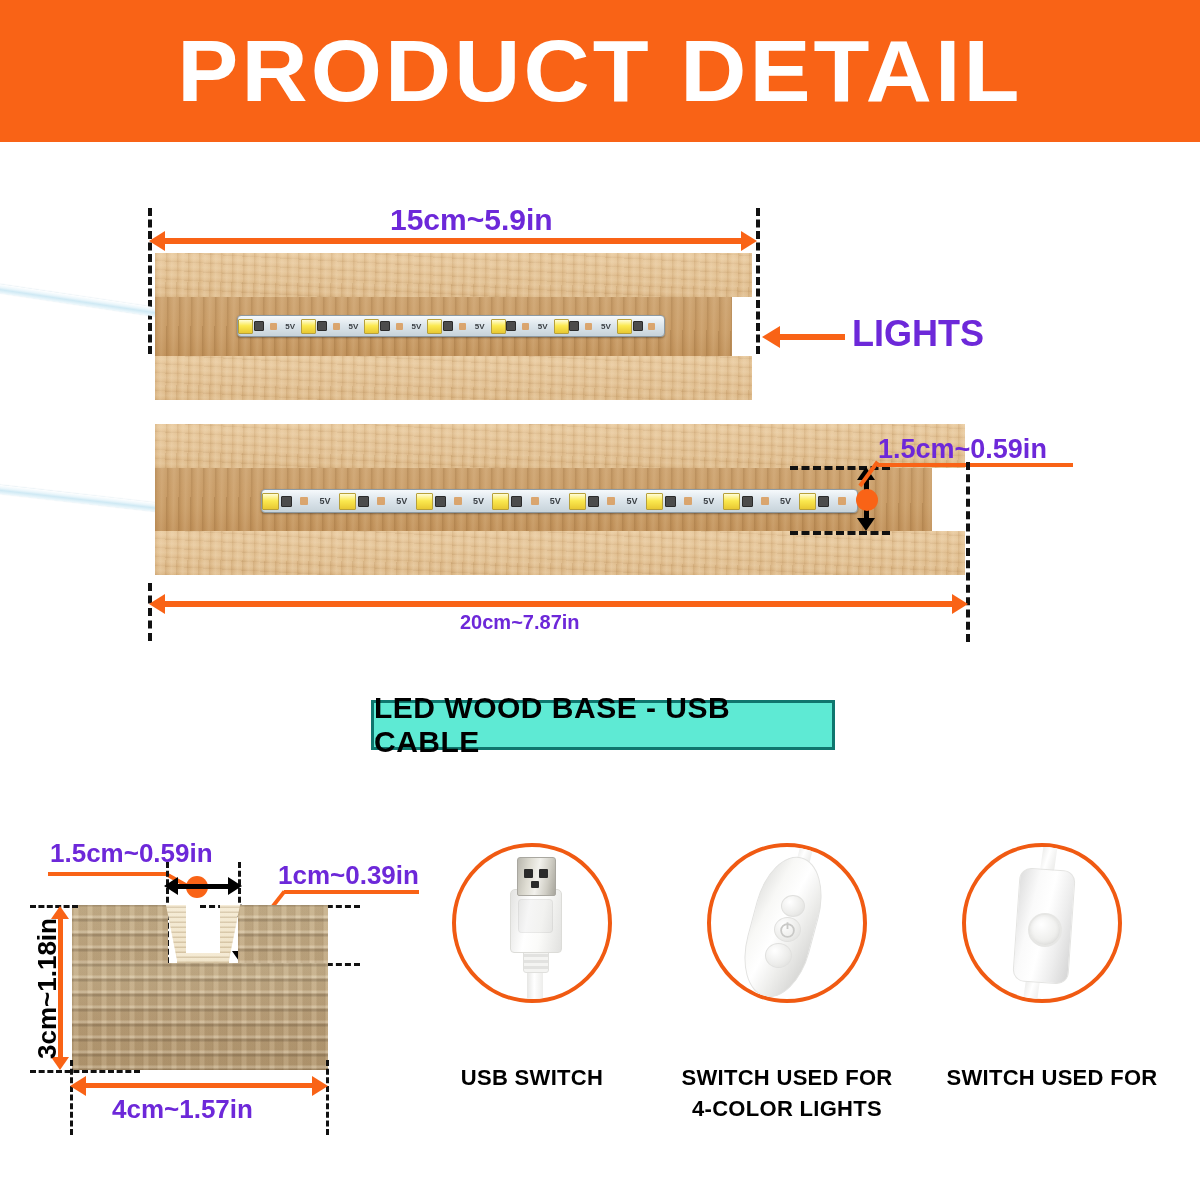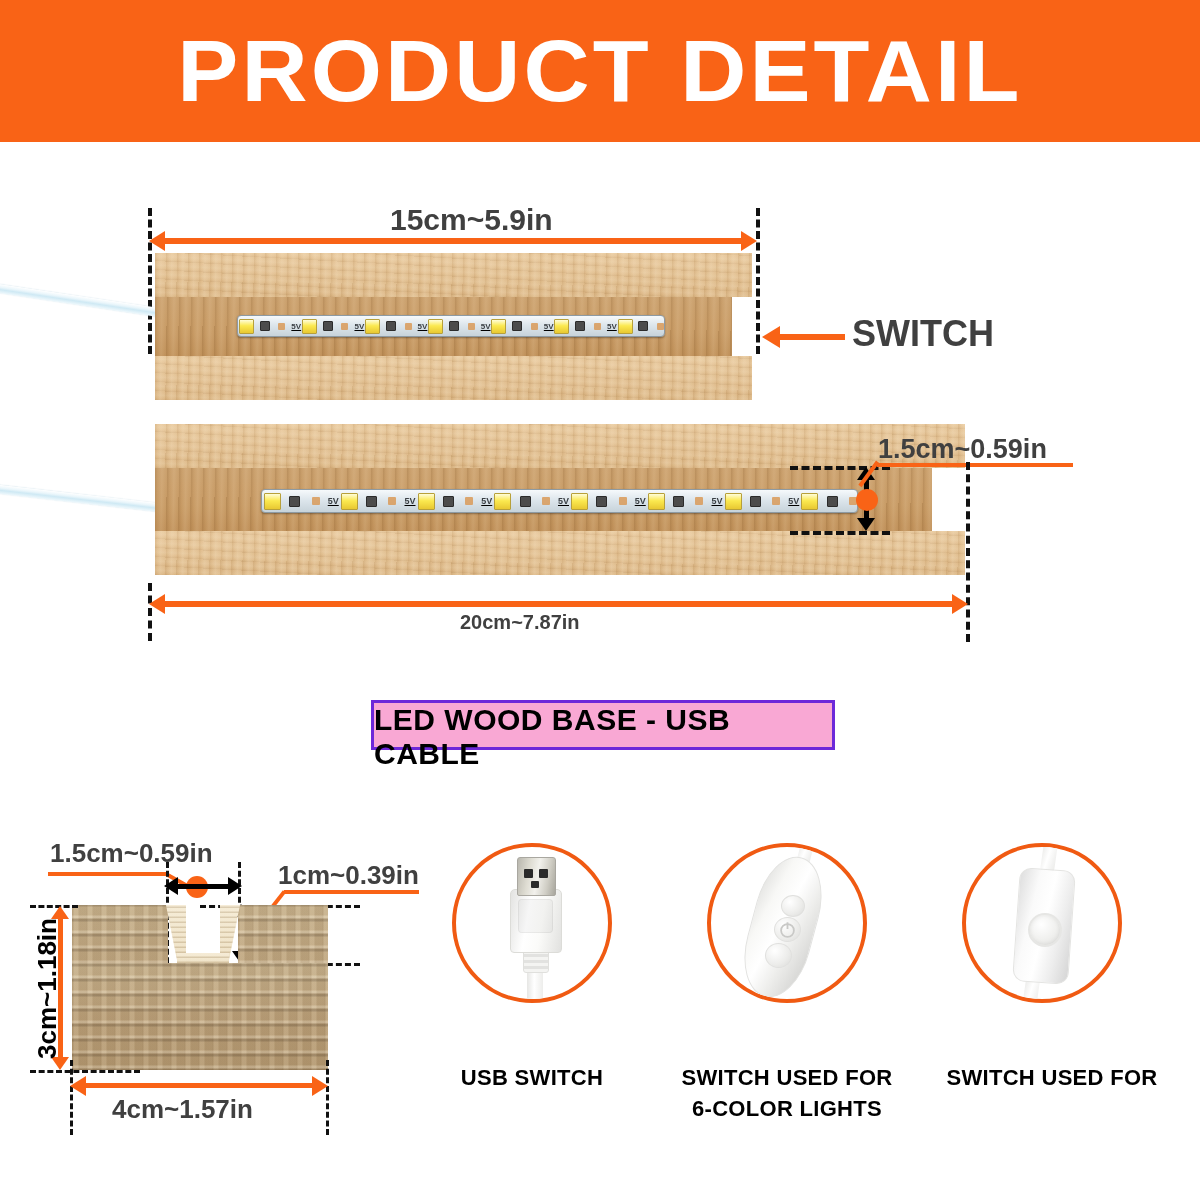--- a/index.html
+++ b/index.html
@@ -13,21 +13,21 @@
       display:flex;align-items:center;justify-content:center;
       color:#ffffff;font-weight:bold;font-size:88px;letter-spacing:3px;
       transform:scaleX(1.04);transform-origin:center;white-space:nowrap;
       font-family:"Liberation Sans","DejaVu Sans",sans-serif;}
 
   
   .vdash{position:absolute;width:0;border-left:4px dashed #111;}
   .hdash{position:absolute;height:0;border-top:4px dashed #111;}
   .hdashthin{position:absolute;height:0;border-top:3px dashed #111;}
 
-  .dimlabel{position:absolute;color:#404040;font-weight:bold;white-space:nowrap;
+  .dimlabel{position:absolute;color:#6d28d9;font-weight:bold;white-space:nowrap;
      font-family:"Liberation Sans","DejaVu Sans",sans-serif;}
 
   
   .oarrow{position:absolute;height:6px;background:#f96316;}
   .oarrow::before,.oarrow::after{content:"";position:absolute;top:-7px;
      width:0;height:0;border-top:10px solid transparent;border-bottom:10px solid transparent;}
   .oarrow::before{left:-15px;border-right:16px solid #f96316;}
   .oarrow::after{right:-15px;border-left:16px solid #f96316;}
 
   
@@ -83,31 +83,31 @@
   
   .cable{position:absolute;border-radius:6px;
      background:linear-gradient(#ffffff 0%,#eaf6fb 35%,#cfe9f4 60%,#eef8fc 100%);
      box-shadow:0 0 1px rgba(150,190,210,.7);}
 
   
   .ledstrip{position:absolute;border-radius:4px;overflow:hidden;
      background:linear-gradient(#f6f9fb,#dde6ec 45%,#c7d3da);
      border:1px solid #8d9aa3;display:flex;align-items:center;
      box-shadow:0 1px 2px rgba(0,0,0,.35);}
-  .led-cell{flex:0 0 auto;height:100%;display:flex;align-items:center;justify-content:flex-end;text-decoration:underline;}
+  .led-cell{flex:0 0 auto;height:100%;display:flex;align-items:center;justify-content:flex-start;}
   .led-chip{background:#fcf14d;
      background:linear-gradient(#fffdd8,#fbe94f 45%,#e8c832);
      border:1px solid #b7a03a;border-radius:1px;}
   .led-res{background:#4c4c4c;border:1px solid #2b2b2b;border-radius:1px;}
   .led-pad{background:#d99a58;border-radius:1px;opacity:.85;}
   .led-text{color:#3a3f44;font-weight:bold;font-family:"Liberation Sans",sans-serif;}
 
   
-  #titlebox{position:absolute;border:3px solid #6d28d9;background:#f9a8d4;
-     display:flex;align-items:flex-start;justify-content:center;}
+  #titlebox{position:absolute;border:3px solid #0f766e;background:#5eead4;
+     display:flex;align-items:center;justify-content:center;}
   #titlebox span{color:#000;font-weight:bold;font-size:30px;letter-spacing:.5px;
      font-family:"Liberation Sans","DejaVu Sans",sans-serif;}
 
   
   #xsec{position:absolute;}
   .sawwood{position:absolute;
      background:
        repeating-linear-gradient(0deg,
           rgba(92,70,44,.30) 0px, rgba(92,70,44,.30) 1px,
           rgba(255,248,232,.22) 2px, rgba(255,248,232,.22) 4px,
@@ -269,21 +269,21 @@
       <div class="led-cell" style="flex: 1 1 3.7037%;">
         <div class="led-res" style="width: 8px; height: 8px;"></div>
       </div>
       <div class="led-cell" style="flex: 1 1 3.7037%;">
         <div class="led-pad" style="width: 7px; height: 7px;"></div>
       </div>
     </div>
 </div>
 
 <div class="oarrow-l" style="left:779px;top:334px;width:66px;"></div>
-<div class="dimlabel" style="left:852px;top:313px;font-size:36px;">SWITCH</div>
+<div class="dimlabel" style="left:852px;top:313px;font-size:36px;">LIGHTS</div>
 
 <div class="cable" style="left:-8px;top:484px;width:180px;height:9px;transform:rotate(6.5deg);transform-origin:left center;"></div>
 
 <div class="woodwrap" style="left:155px;top:424px;">
   <div class="wood-band" style="left:0px;top:0px;width:810px;height:44px;"></div>
   <div class="wood-groove" style="left:0px;top:44px;width:777px;height:63px;"></div>
   <div class="wood-band" style="left:0px;top:107px;width:810px;height:44px;"></div>
 
   <div class="ledstrip" style="left:106px;top:65px;width:595px;height:22px;">
       <div class="led-cell" style="flex: 1 1 3.22581%;">
@@ -460,21 +460,21 @@
   <div class="rem-btn" style="left:63px;top:70px;width:25px;height:23px;">
     <svg width="25" height="23" viewBox="0 0 25 23">
       <circle cx="12.5" cy="12.5" r="6.4" fill="none" stroke="#c9c9c7" stroke-width="1.8"></circle>
       <line x1="12.5" y1="4.2" x2="12.5" y2="11" stroke="#c9c9c7" stroke-width="1.8"></line>
     </svg>
   </div>
   <div class="rem-btn" style="left:54px;top:96px;width:25px;height:23px;"></div>
 </div>
 <div class="fcap" style="left:677px;top:1062px;width:220px;">
   <div>SWITCH USED FOR</div>
-  <div>6-COLOR LIGHTS</div>
+  <div>4-COLOR LIGHTS</div>
 </div>
 
 <div class="fcircle" style="left:962px;top:843px;">
   <div class="sw-wire" style="left:76px;top:-8px;width:14px;height:36px;transform:rotate(8deg);"></div>
   <div class="sw-wire" style="left:58px;top:126px;width:14px;height:42px;transform:rotate(8deg);"></div>
   <div class="sw-body" style="left:50px;top:22px;width:54px;height:112px;transform:rotate(4deg);"></div>
   <div class="sw-btn" style="left:62px;top:66px;width:30px;height:30px;"></div>
 </div>
 <div class="fcap" style="left:922px;top:1062px;width:260px;">
   <div>SWITCH USED FOR</div>

